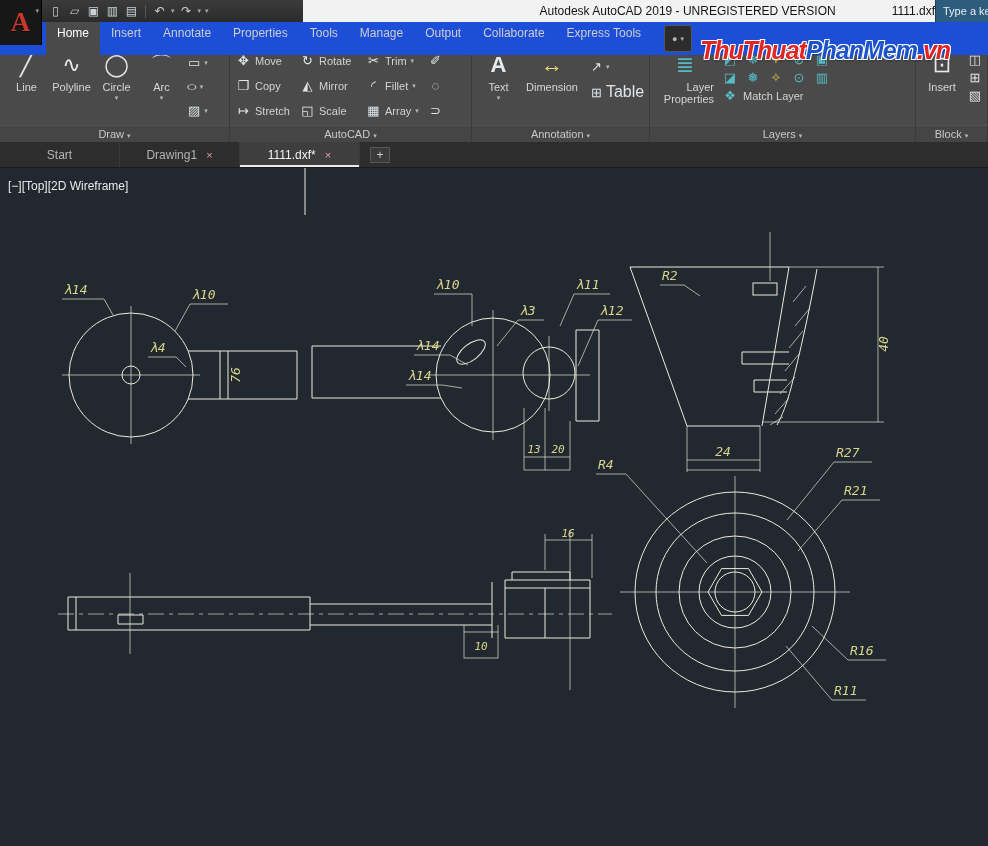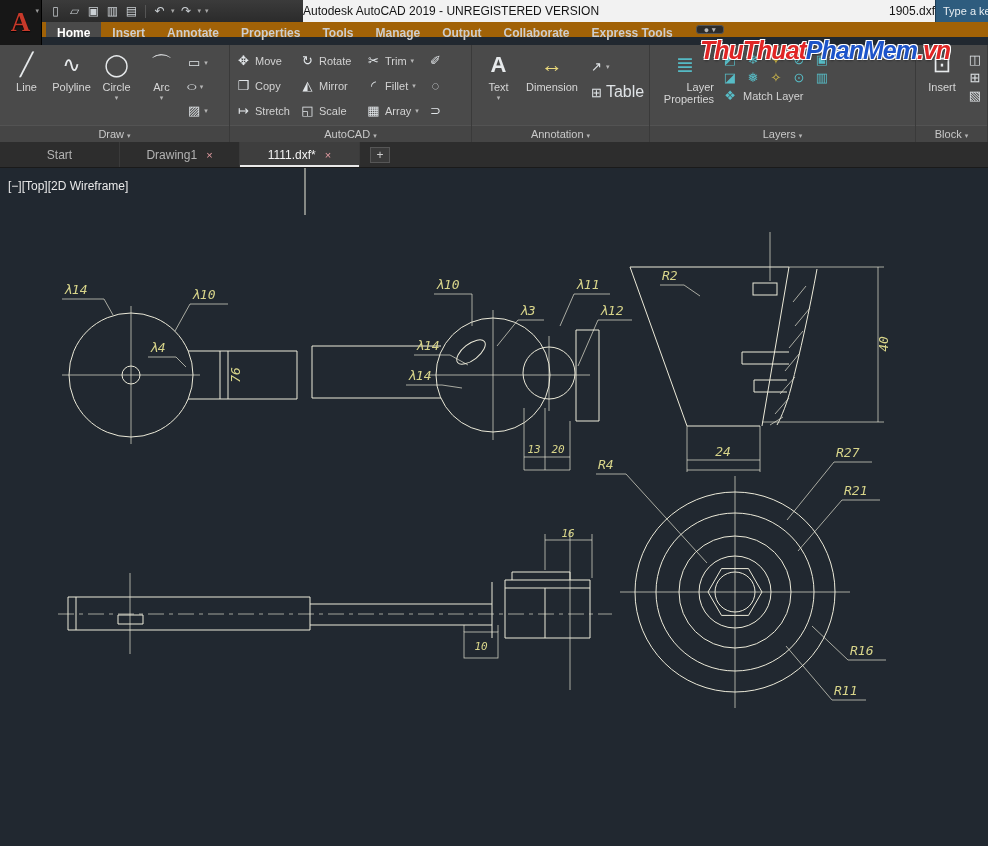--- a/index.html
+++ b/index.html
@@ -8,25 +8,25 @@
 
   
   .titlebar{position:absolute;top:0;left:0;width:988px;height:22px;background:linear-gradient(#3b3b3b,#2b2b2b);}
   .logo{position:absolute;top:0;left:0;width:42px;height:45px;background:#171717;z-index:6;display:flex;align-items:center;justify-content:center;border-right:1px solid #000;}
   .logo .a{color:#c6392a;font-size:27px;font-weight:bold;font-family:"Liberation Serif",serif;line-height:1;text-shadow:0 1px 1px #000;}
   .logo .lcaret{position:absolute;right:2px;top:7px;color:#9a9a9a;font-size:7px;}
   .qat{position:absolute;left:46px;top:1px;height:20px;display:flex;align-items:center;z-index:5;}
   .qi{min-width:19px;height:20px;line-height:20px;text-align:center;color:#ccd1d5;font-size:12px;padding:0 3px;}
   .qcaret{color:#a8a8a8;font-size:7px;padding:0 2px;}
   .qsep{width:1px;height:13px;background:#555;margin:0 4px;}
-  .titlewhite{position:absolute;left:303px;top:0;width:632px;height:22px;background:#f2f2f2;display:flex;align-items:center;justify-content:space-between;gap:56px;color:#141414;font-size:12px;z-index:4;}
+  .titlewhite{position:absolute;left:303px;top:0;width:632px;height:22px;background:#f2f2f2;display:flex;align-items:center;justify-content:flex-end;gap:56px;color:#141414;font-size:12px;z-index:4;}
   .searchbox{position:absolute;left:935px;top:0;width:53px;height:22px;background:#2e5c7e;color:#e8eef2;font-size:11px;line-height:22px;padding-left:7px;border-left:1px solid #1d3c55;z-index:5;overflow:hidden;white-space:nowrap;}
 
   
-  .tabrow{position:absolute;top:22px;left:0;width:988px;height:15px;background:#a16207;display:flex;align-items:stretch;padding-left:46px;z-index:3;font-weight:bold;}
+  .tabrow{position:absolute;top:22px;left:0;width:988px;height:33px;background:#1d4ed8;display:flex;align-items:stretch;padding-left:46px;z-index:3;}
   .rtab{padding:0 11px;line-height:23px;font-size:12px;color:#cdcdcd;white-space:nowrap;}
   .rtab.active{background:#4a4a4a;color:#ffffff;}
   .apps-pill{margin:3px 0 3px 12px;background:#2c2c2c;border:1px solid #555;border-radius:3px;color:#b8b8b8;font-size:9px;padding:0 7px;display:flex;align-items:center;gap:3px;}
 
   
   .ribbon{position:absolute;top:45px;left:0;width:988px;height:97px;background:#4a4a4a;border-bottom:1px solid #303030;z-index:2;}
   .panel{position:absolute;top:0;height:97px;border-right:1px solid #3a3a3a;}
   .p-draw{left:0;width:230px;}
   .p-modify{left:230px;width:242px;}
   .p-ann{left:472px;width:178px;}
@@ -92,21 +92,21 @@
       <span class="qi">▤</span>
       <span class="qsep"></span>
       <span class="qi">↶</span>
       <span class="qcaret">▾</span>
       <span class="qi">↷</span>
       <span class="qcaret">▾</span>
       <span class="qcaret">▾</span>
     </div>
     <div class="titlewhite">
       <span>Autodesk AutoCAD 2019 - UNREGISTERED VERSION</span>
-      <span>1905.dxf</span>
+      <span>1111.dxf</span>
     </div>
     <div class="searchbox">Type a ke</div>
   </div>
 
   <div class="logo">
     <span class="a">A</span>
     <span class="lcaret">▾</span>
   </div>
 
   <div class="tabrow">

